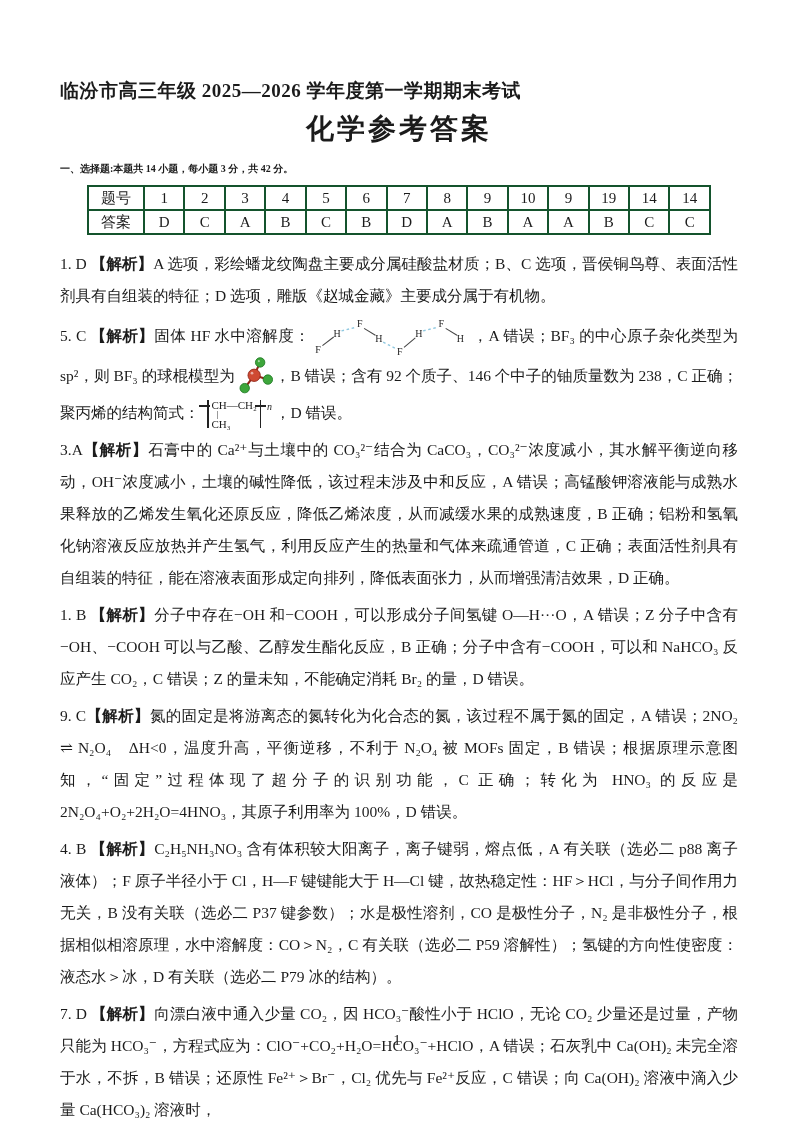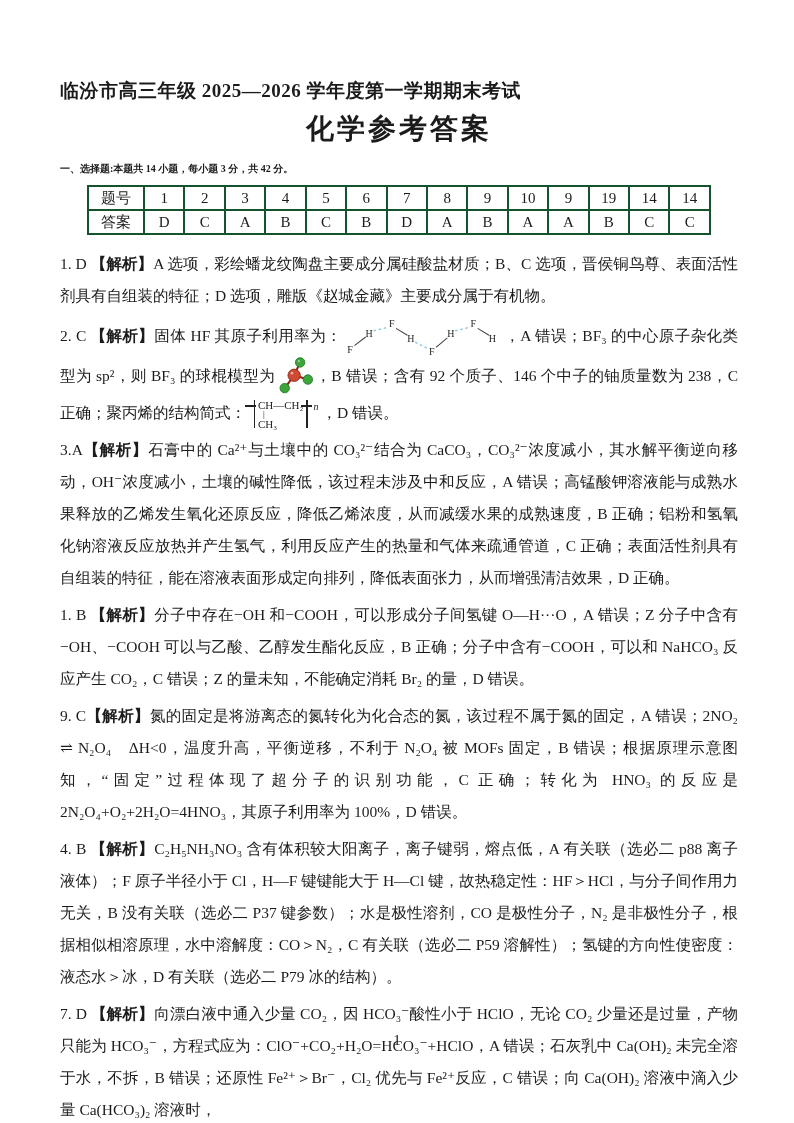--- a/index.html
+++ b/index.html
@@ -98,21 +98,21 @@
       <td>C</td>
     </tr>
   </tbody>
     </table>
 
   <p class="item">
     <span>1. D </span><span class="marker">【解析】</span><span>A 选项，彩绘蟠龙纹陶盘主要成分属硅酸盐材质；B、C 选项，晋侯铜鸟尊、表面活性剂具有自组装的特征；D 选项，雕版《赵城金藏》主要成分属于有机物。</span>
   </p>
 
   <p class="item">
-    <span>2. C </span><span class="marker">【解析】</span><span>固体 HF 其原子利用率为：</span><svg class="struct-svg" width="158" height="40" viewBox="0 0 182 46">
+    <span>5. C </span><span class="marker">【解析】</span><span>固体 HF 水中溶解度：</span><svg class="struct-svg" width="158" height="40" viewBox="0 0 182 46">
       <line x1="12" y1="33" x2="25" y2="23" stroke-width="1.2" stroke="#444444"></line>
       <line x1="34" y1="16" x2="50" y2="12" stroke-width="1.6" stroke-dasharray="3,3" stroke="#8fc8e0"></line>
       <line x1="60" y1="13" x2="73" y2="21" stroke-width="1.2" stroke="#444444"></line>
       <line x1="82" y1="29" x2="96" y2="36" stroke-width="1.6" stroke-dasharray="3,3" stroke="#8fc8e0"></line>
       <line x1="106" y1="35" x2="119" y2="24" stroke-width="1.2" stroke="#444444"></line>
       <line x1="128" y1="16" x2="144" y2="12" stroke-width="1.6" stroke-dasharray="3,3" stroke="#8fc8e0"></line>
       <line x1="154" y1="13" x2="167" y2="21" stroke-width="1.2" stroke="#444444"></line>
       <text x="7" y="42" font-size="11.5" text-anchor="middle" fill="#222">F</text>
       <text x="29" y="23" font-size="11.5" text-anchor="middle" fill="#222">H</text>
       <text x="55" y="12" font-size="11.5" text-anchor="middle" fill="#222">F</text>

